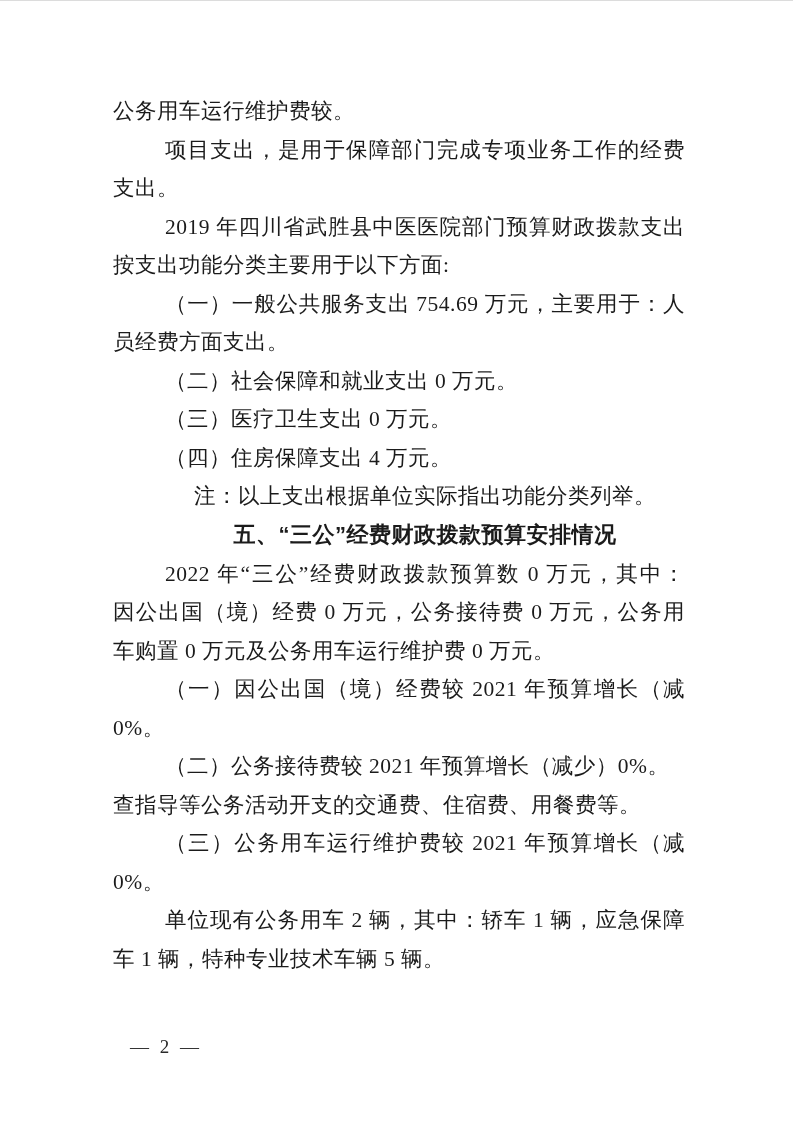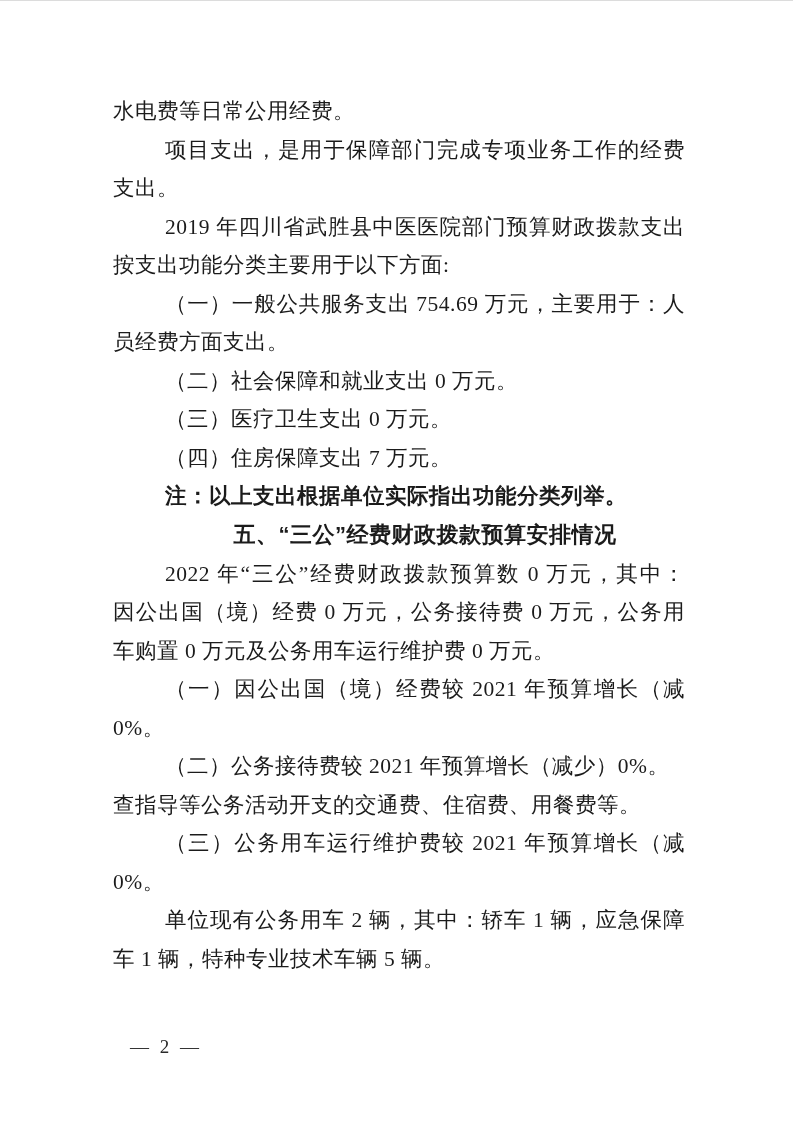--- a/index.html
+++ b/index.html
@@ -43,21 +43,22 @@
   .line.fill {
     text-align: justify;
     text-align-last: justify;
   }
   
   .line.indent {
     padding-left: 52px;
   }
   .line.indent.fill { width: 520px; }
   .line.note {
-    font-weight: 700;
+    font-weight: 400;
+    text-align: center;
   }
   .line.heading {
     font-weight: 700;
     font-family: "Liberation Sans", "DejaVu Sans", sans-serif;
     font-size: 22px;
     text-align: center;
   }
   .footer {
     position: absolute;
     left: 130px;
@@ -68,30 +69,30 @@
     font-family: "Liberation Serif", "DejaVu Serif", serif;
   }
 </style>
 </head>
 <body>
 
 <div class="page">
   <div class="scan-edge"></div>
 
   <div class="content">
-    <div class="line">水电费等日常公用经费。</div>
+    <div class="line">公务用车运行维护费较。</div>
     <div class="line indent fill">项目支出，是用于保障部门完成专项业务工作的经费</div>
     <div class="line">支出。</div>
     <div class="line indent fill">2019 年四川省武胜县中医医院部门预算财政拨款支出</div>
     <div class="line">按支出功能分类主要用于以下方面:</div>
     <div class="line indent fill">（一）一般公共服务支出 754.69 万元，主要用于：人</div>
     <div class="line">员经费方面支出。</div>
     <div class="line indent">（二）社会保障和就业支出 0 万元。</div>
     <div class="line indent">（三）医疗卫生支出 0 万元。</div>
-    <div class="line indent">（四）住房保障支出 7 万元。</div>
+    <div class="line indent">（四）住房保障支出 4 万元。</div>
     <div class="line indent note">注：以上支出根据单位实际指出功能分类列举。</div>
     <div class="line indent heading">五、“三公”经费财政拨款预算安排情况</div>
     <div class="line indent fill">2022 年“三公”经费财政拨款预算数 0 万元，其中：</div>
     <div class="line fill">因公出国（境）经费 0 万元，公务接待费 0 万元，公务用</div>
     <div class="line">车购置 0 万元及公务用车运行维护费 0 万元。</div>
     <div class="line indent fill">（一）因公出国（境）经费较 2021 年预算增长（减少）</div>
     <div class="line">0%。</div>
     <div class="line indent">（二）公务接待费较 2021 年预算增长（减少）0%。</div>
     <div class="line">查指导等公务活动开支的交通费、住宿费、用餐费等。</div>
     <div class="line indent fill">（三）公务用车运行维护费较 2021 年预算增长（减少）</div>

